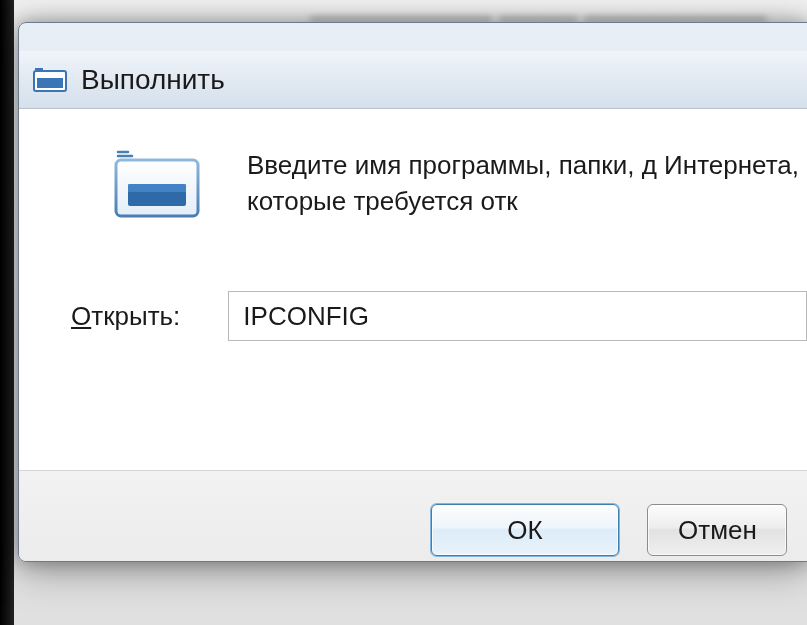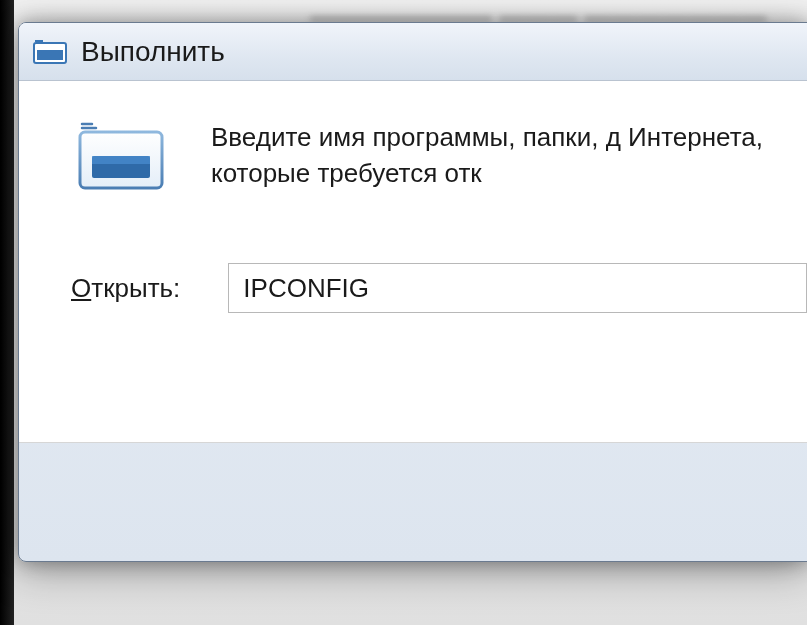--- a/index.html
+++ b/index.html
@@ -41,20 +41,21 @@
       overflow: hidden;
     }
     .titlebar {
       height: 58px;
       display: flex;
       align-items: center;
       padding: 0 14px;
       gap: 14px;
       background: linear-gradient(to bottom, #f0f4fa 0%, #dfe7f1 60%, #d6e0ec 100%);
       border-bottom: 1px solid #b9c3d0;
+      margin-top: 28px;
     }
     .title-icon svg {
       width: 34px;
       height: 28px;
       display: block;
     }
     .title-text {
       font-size: 28px;
       color: #1a1a1a;
       font-weight: 400;
@@ -62,20 +63,21 @@
     .client {
       background: #fff;
       height: calc(100% - 58px - 118px);
       padding: 38px 0 0 52px;
       border-bottom: 1px solid #d6d6d6;
     }
     .content-row {
       display: flex;
       align-items: flex-start;
       gap: 40px;
+      justify-content: flex-end;
     }
     .run-icon {
       width: 100px;
       height: 80px;
       display: flex;
       align-items: center;
       justify-content: center;
     }
     .run-icon svg {
       width: 95px;
@@ -201,14 +203,18 @@
       </div>
       <div class="description">Введите имя программы, папки, д Интернета, которые требуется отк</div>
     </div>
 
     <div class="input-row">
       <label class="open-label"><span class="accel">О</span><span>ткрыть:</span></label>
       <input class="open-input" type="text" value="IPCONFIG" style="">
     </div>
   </div>
 
+  <div class="button-panel">
+    <button class="btn btn-default">ОК</button>
+    <button class="btn btn-cancel">Отмен</button>
+  </div>
 
 </div>
 
 </body></html>

